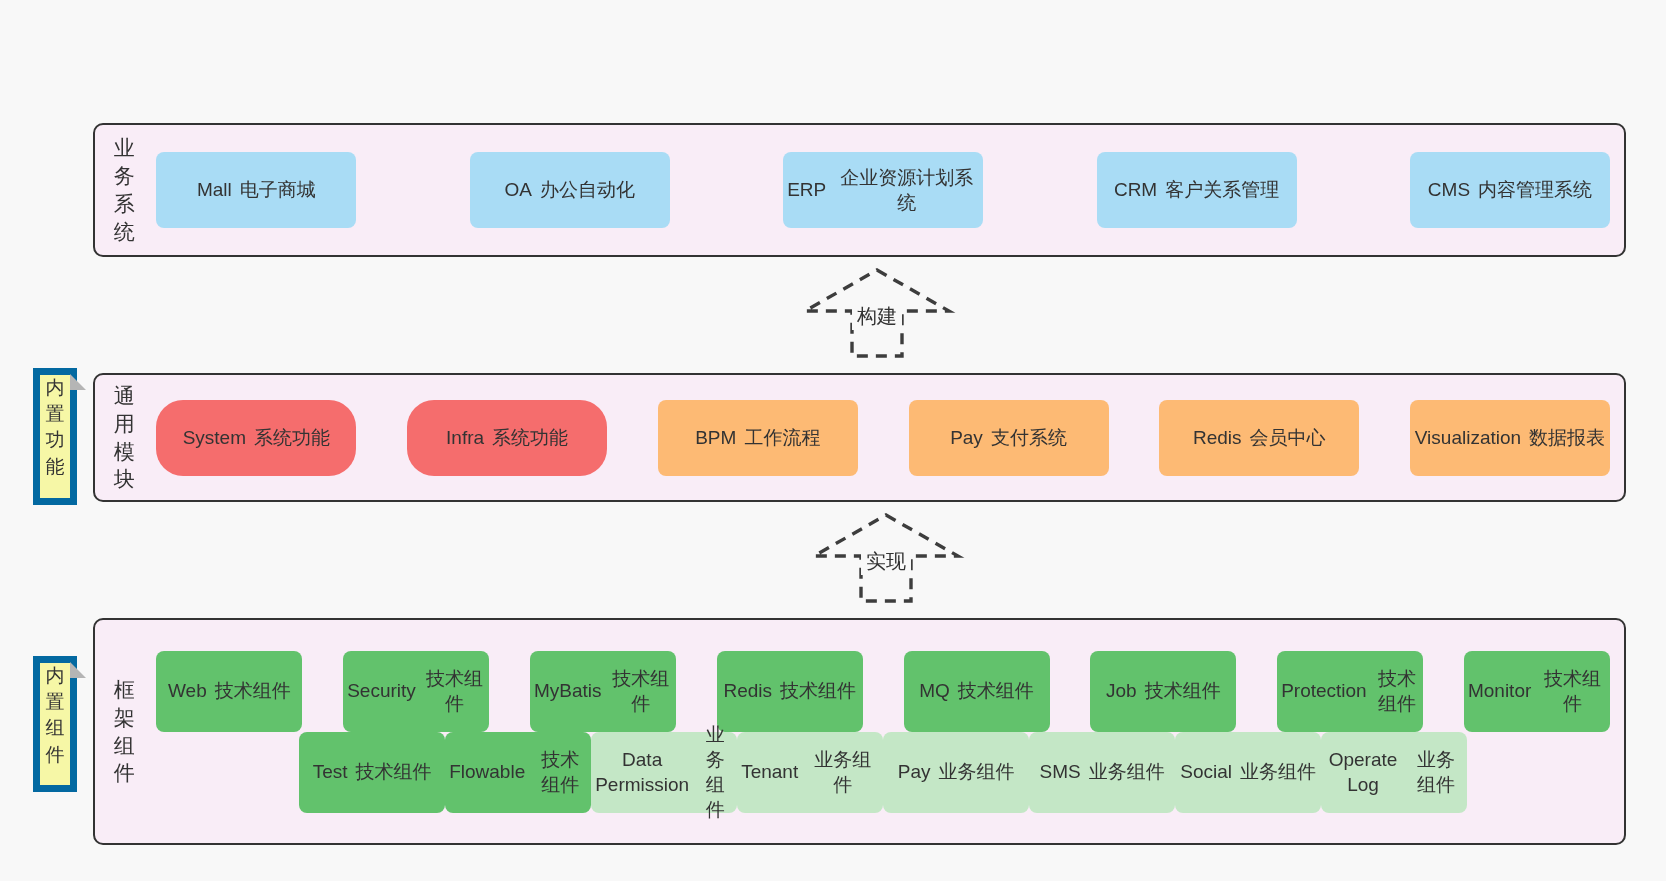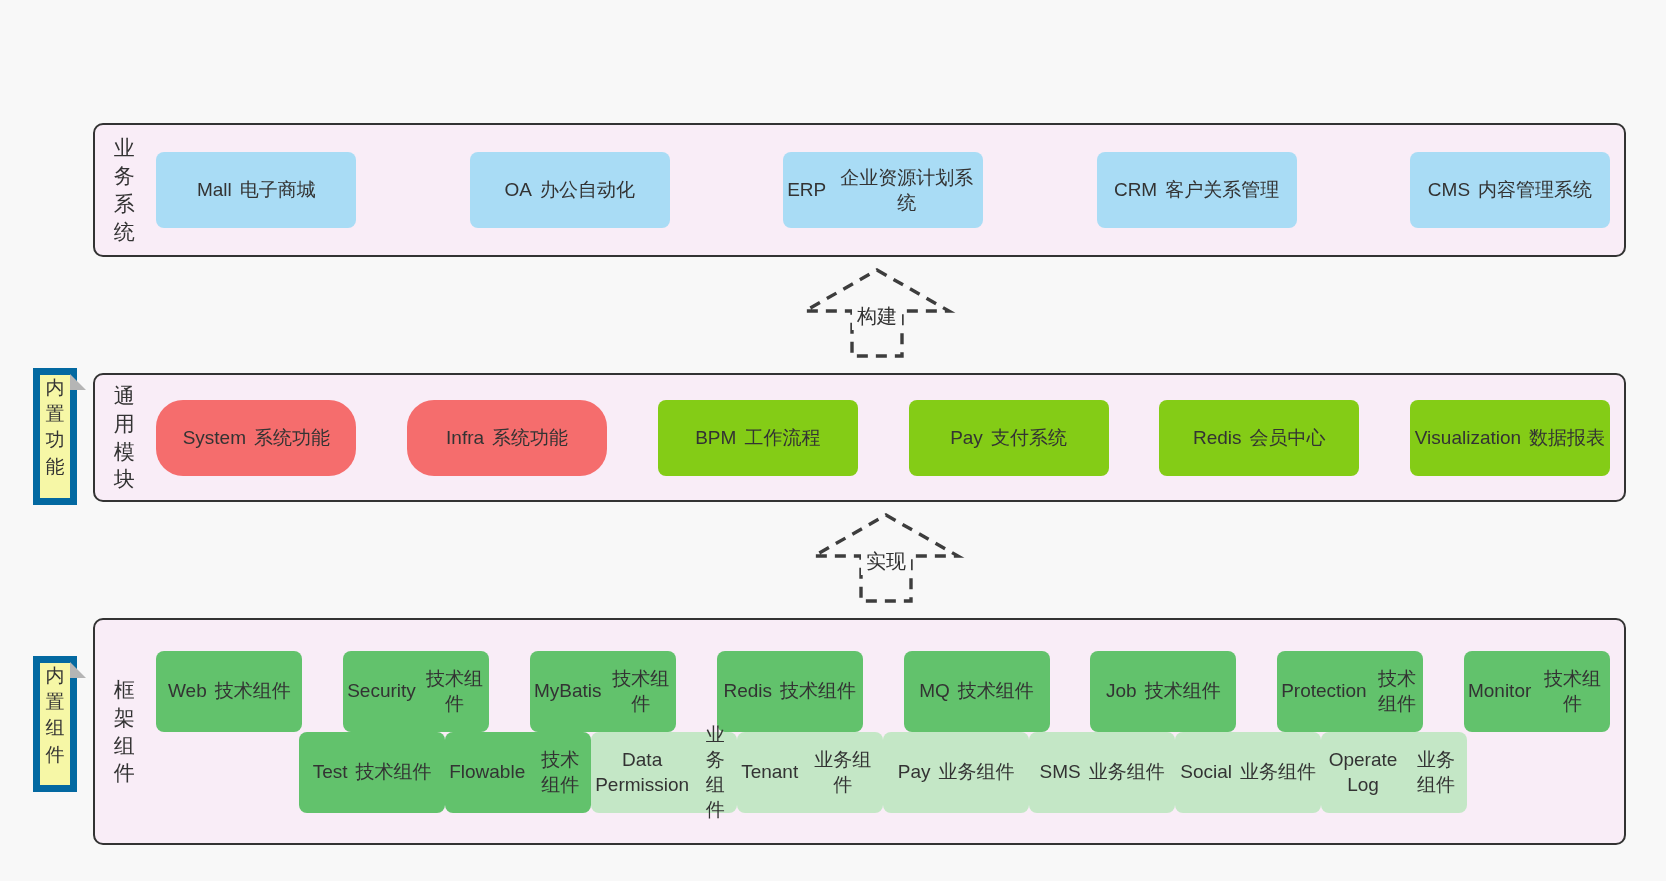--- a/index.html
+++ b/index.html
@@ -19,21 +19,21 @@
   .row{flex:1;display:flex;justify-content:space-between;margin:0 14px 0 18px;}
   .rows{flex:1;display:flex;flex-direction:column;margin:0 14px 0 18px;}
 
   .box{border-radius:8px;display:flex;justify-content:center;
        align-items:center;text-align:center;font-size:19px;line-height:1.32;color:#333;}
   .box .en,.box .zh{display:block;padding:0 4px;}
   .w200{width:200px;height:76px;}
   .w146{width:146px;height:81px;}
   .blue{background:#a9dcf5;}
   .red{background:#f56d6d;border-radius:27px;}
-  .pink{background:#84cc16;}
+  .pink{background:#fdba74;}
   .green{background:#62c26c;}
   .lightgreen{background:#c4e7c6;}
 
   
   .note{position:absolute;left:33px;width:44px;background:#f6f7a6;border:7px solid #0369a1;
         box-sizing:border-box;display:flex;align-items:flex-start;justify-content:center;}
   #note-modules{top:368px;height:137px;}
   #note-components{top:656px;height:136px;}
   .note-text{font-size:19px;line-height:1.38;width:1.2em;word-break:break-all;text-align:center;}
   .note .fold{position:absolute;top:-1px;right:-16px;}

